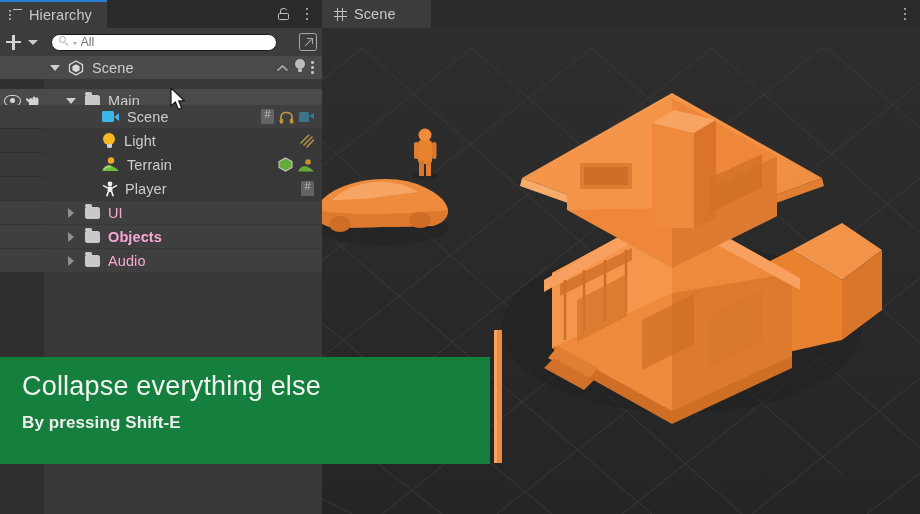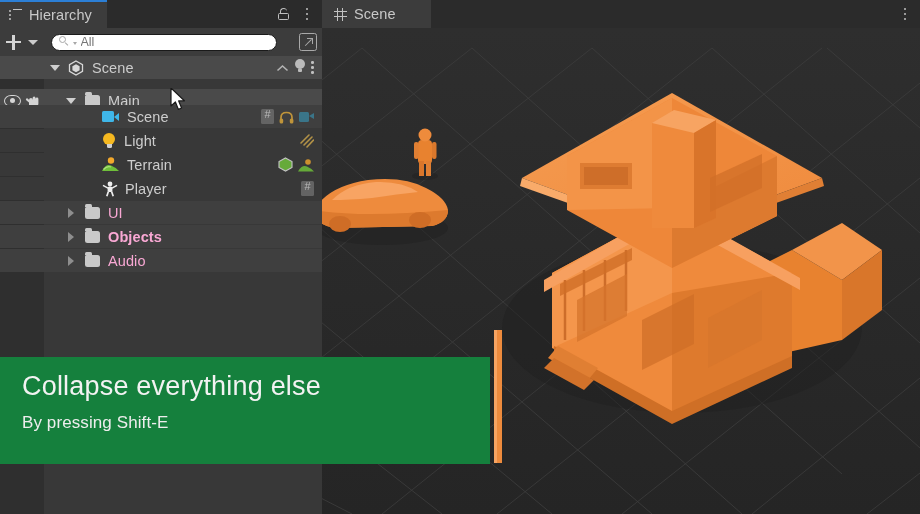--- a/index.html
+++ b/index.html
@@ -105,21 +105,21 @@
   .gridicon{width:13px;height:13px;position:relative;}
   .gridicon i{position:absolute;background:#c2c2c2;}
   .gridicon i.h{left:0;width:13px;height:1.4px;}
   .gridicon i.v{top:0;width:1.4px;height:13px;}
   .viewport{position:absolute;left:0;top:28px;width:598px;height:486px;background:#2b2b2b;overflow:hidden;}
   .grid-svg{position:absolute;left:0;top:0;}
 
   
   .caption{position:absolute;left:0;top:357px;width:490px;height:107px;background:#15803d;}
   .cap-title{position:absolute;left:22px;top:14px;color:#f2f2f2;font-size:27px;font-weight:400;letter-spacing:.2px;}
-  .cap-sub{position:absolute;left:22px;top:56px;color:#ededed;font-size:17px;font-weight:400;letter-spacing:.1px;}
+  .cap-sub{position:absolute;left:22px;top:56px;color:#ededed;font-size:17px;font-weight:700;letter-spacing:.1px;}
 
   
   .cursor{position:absolute;left:170px;top:88px;width:18px;height:24px;pointer-events:none;}
 </style>
 </head>
 <body>
 
 <div class="app">
 
   <div class="scene">

